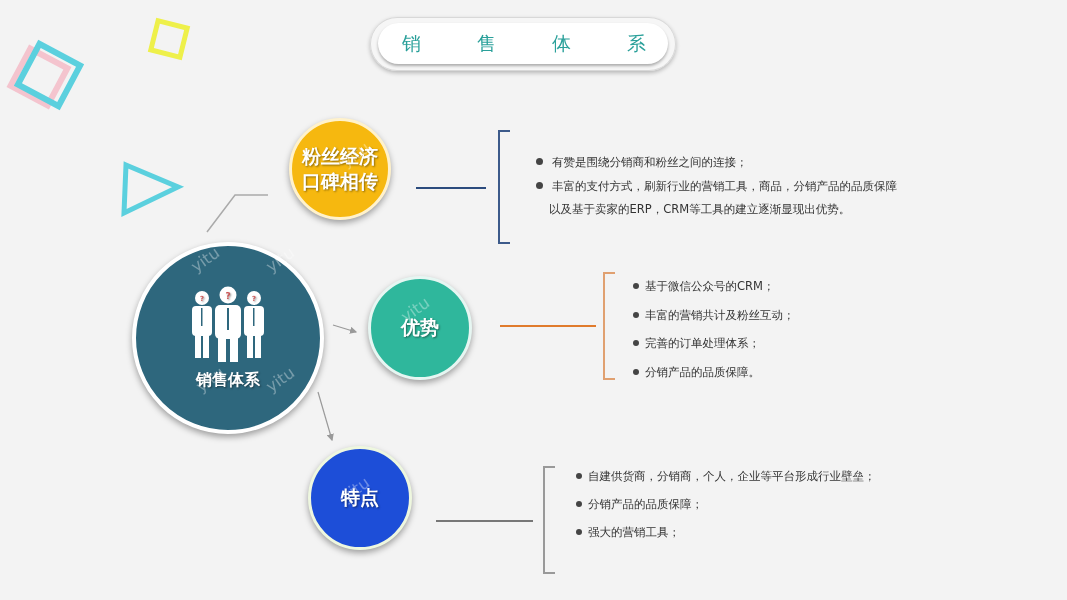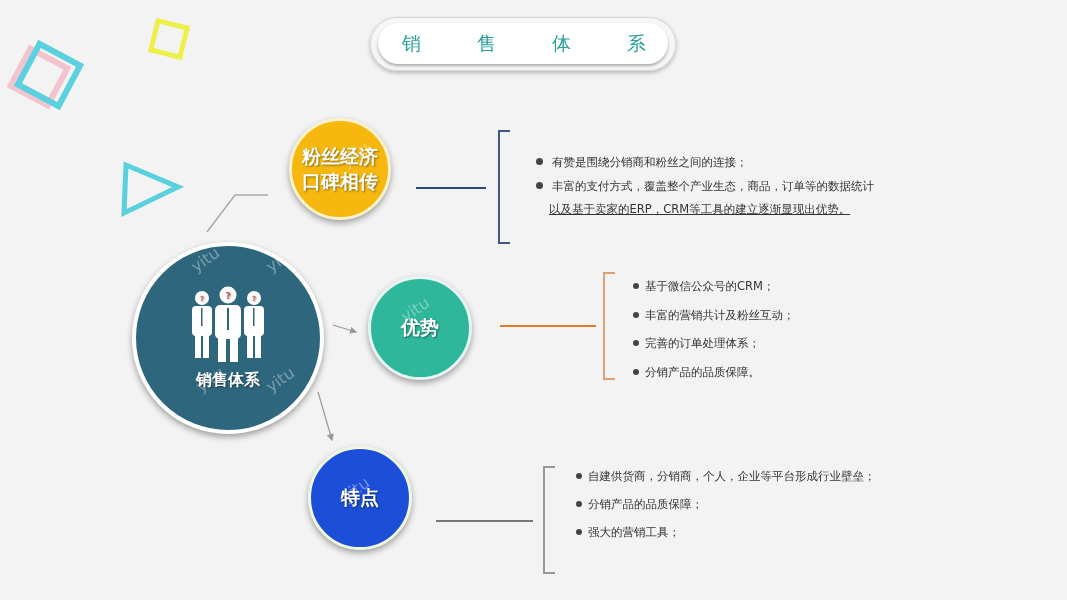--- a/index.html
+++ b/index.html
@@ -94,22 +94,22 @@
 <div class="abs circle c-feat">
   <div>特点</div>
 </div>
 
 <div class="abs bracket" style="left:498px;top:130px;height:114px;border-color:#3c5a8a;"></div>
 <div class="abs bracket" style="left:603px;top:272px;height:108px;border-color:#e0a070;"></div>
 <div class="abs bracket" style="left:543px;top:466px;height:108px;border-color:#999;"></div>
 
 <div class="abs list" style="left:536px;top:150px;width:400px;height:80px;">
   <div class="item" style="top:5px;"><span class="dot big"></span><span>有赞是围绕分销商和粉丝之间的连接；</span></div>
-  <div class="item" style="top:29px;"><span class="dot big"></span><span>丰富的支付方式，覆盖整个产业生态，商品，订单等的数据统计</span></div>
-  <div class="item" style="top:52px;left:13px;text-decoration:underline;"><span>以及基于卖家的ERP，CRM等工具的建立逐渐显现出优势。</span></div>
+  <div class="item" style="top:29px;"><span class="dot big"></span><span>丰富的支付方式，刷新行业的营销工具，商品，分销产品的品质保障</span></div>
+  <div class="item" style="top:52px;left:13px;"><span>以及基于卖家的ERP，CRM等工具的建立逐渐显现出优势。</span></div>
 </div>
 
 <div class="abs list" style="left:633px;top:278px;width:260px;height:110px;">
   <div class="item" style="top:1px;"><span class="dot"></span><span>基于微信公众号的CRM；</span></div>
   <div class="item" style="top:30px;"><span class="dot"></span><span>丰富的营销共计及粉丝互动；</span></div>
   <div class="item" style="top:58px;"><span class="dot"></span><span>完善的订单处理体系；</span></div>
   <div class="item" style="top:87px;"><span class="dot"></span><span>分销产品的品质保障。</span></div>
 </div>
 
 <div class="abs list" style="left:576px;top:468px;width:380px;height:110px;">

